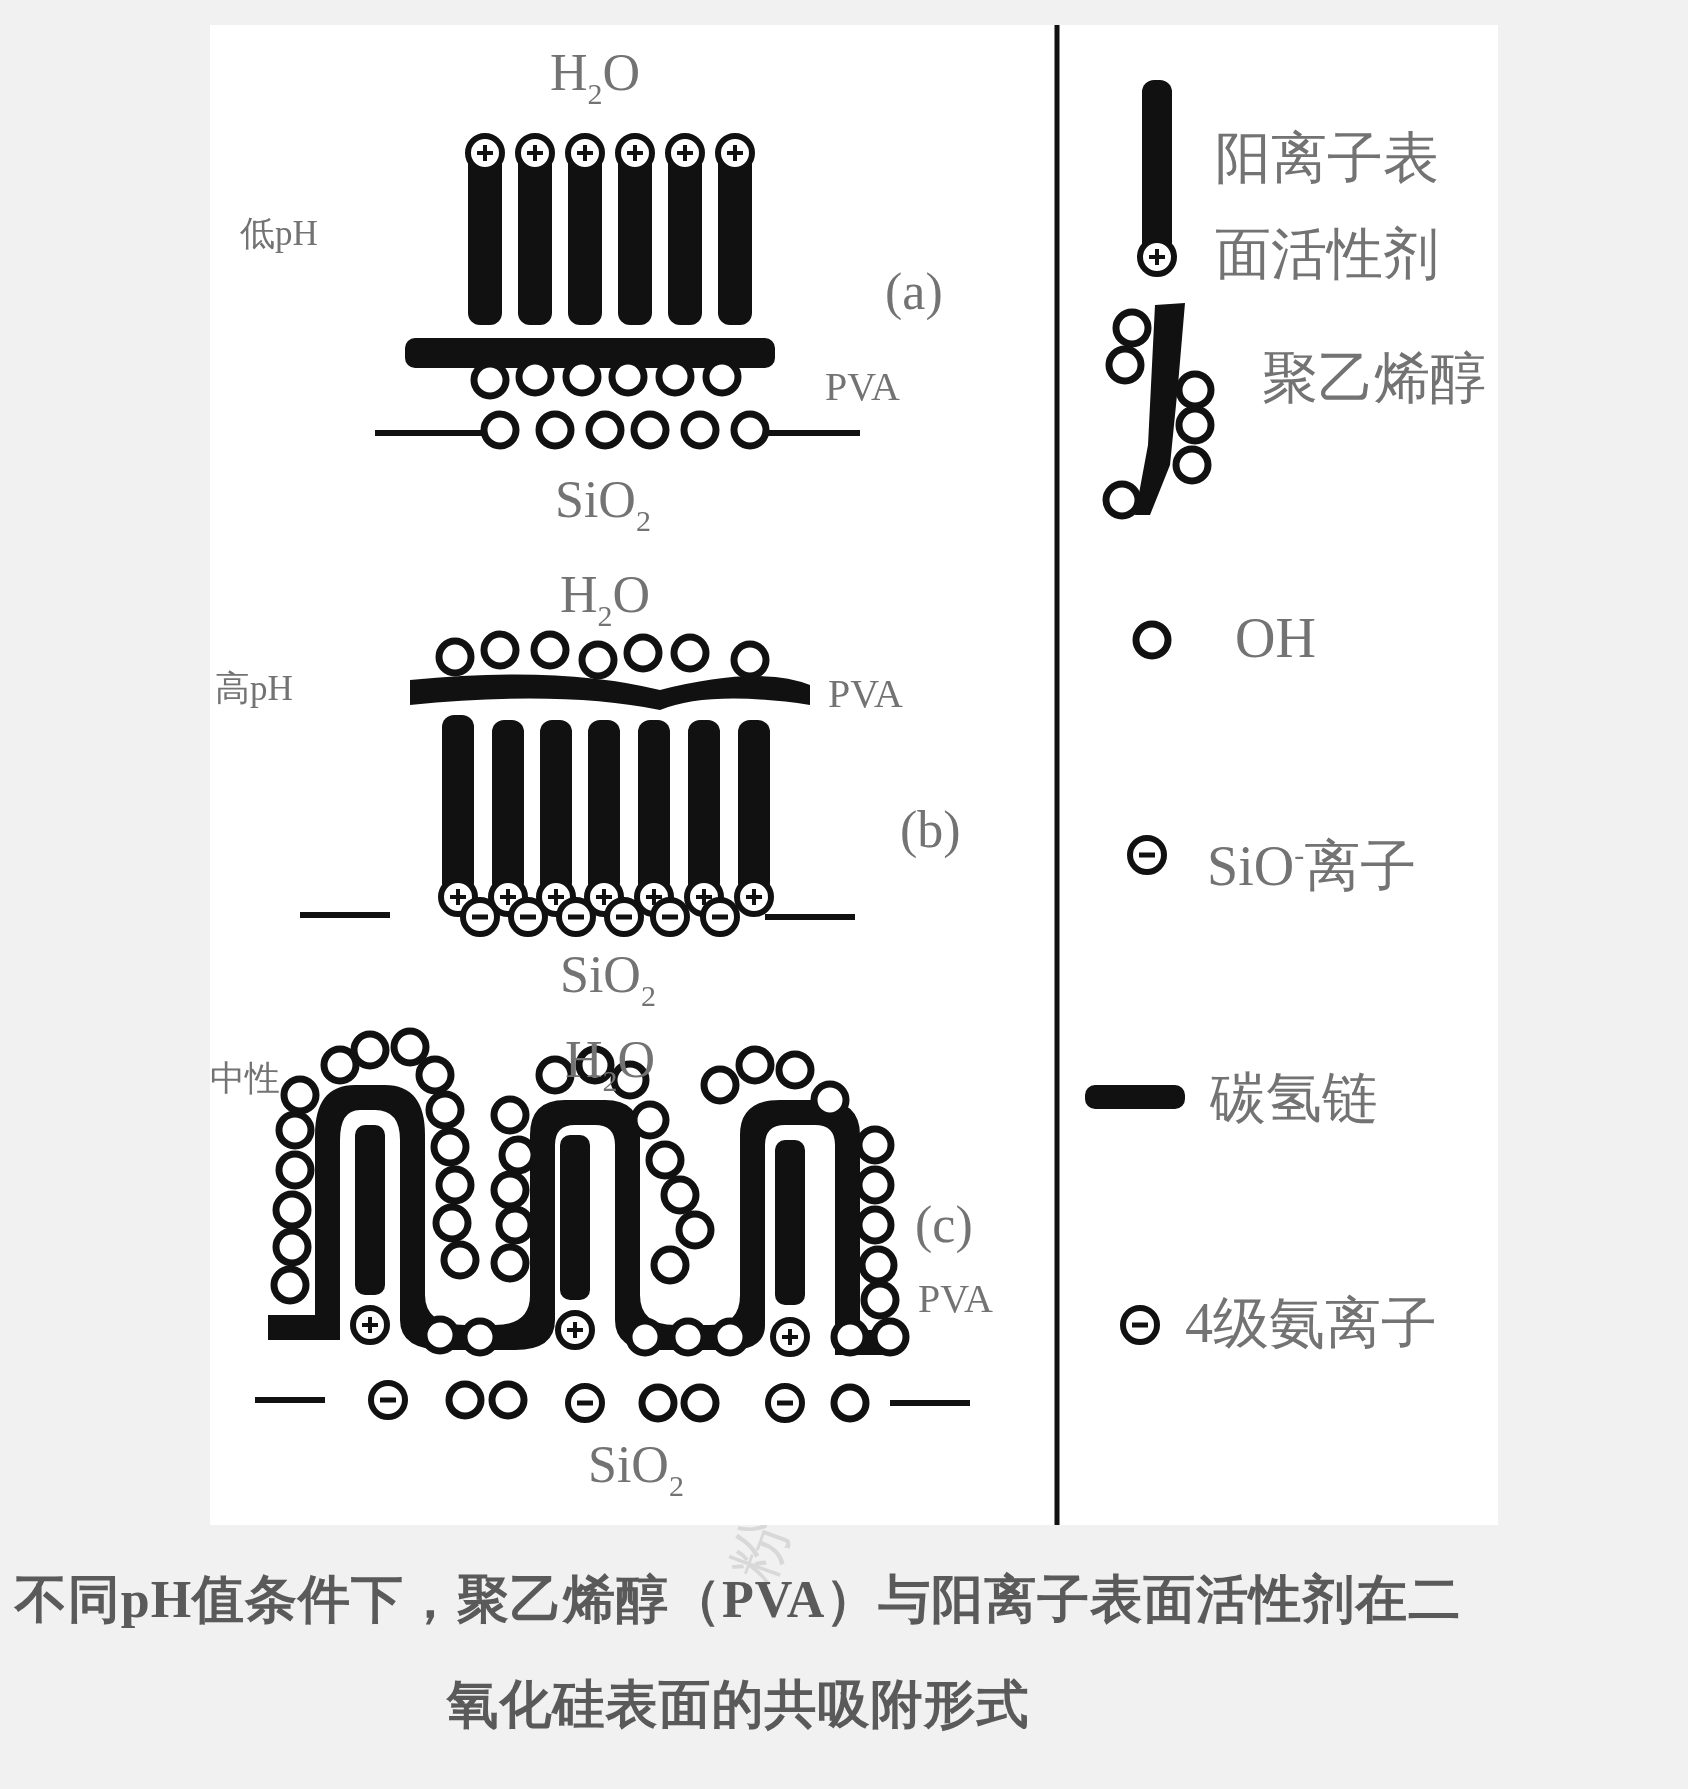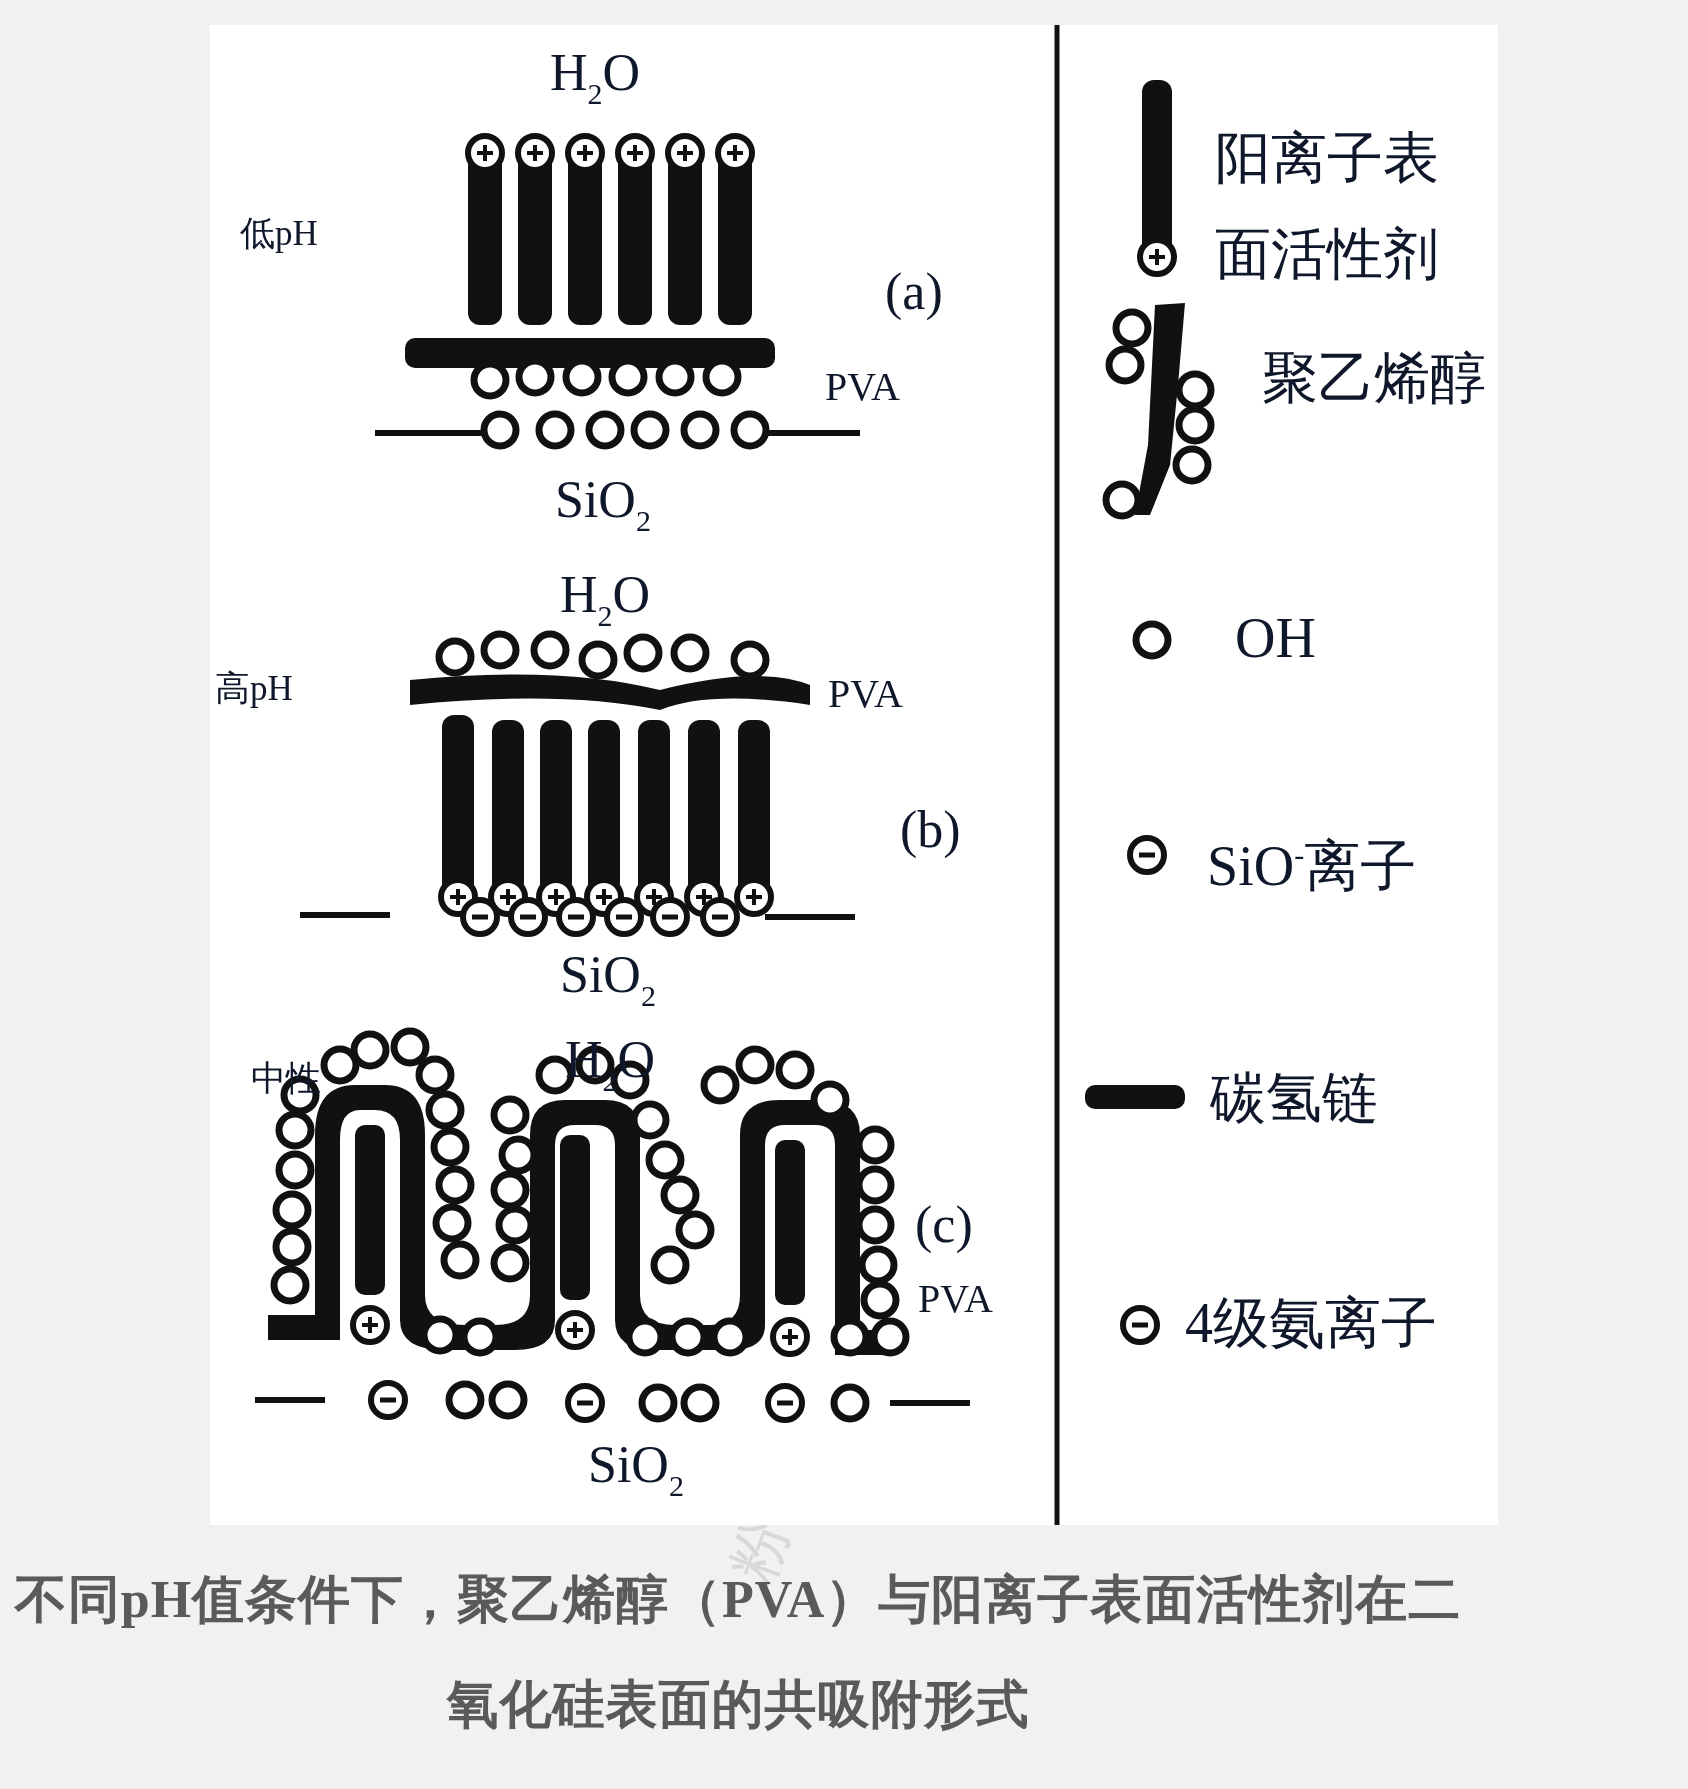--- a/index.html
+++ b/index.html
@@ -10,21 +10,21 @@
     overflow: hidden;
     font-family: "Liberation Serif", "DejaVu Serif", serif;
   }
   .figure {
     position: absolute; left: 210px; top: 25px;
     width: 1288px; height: 1500px;
     background: #ffffff;
   }
   .figure svg { position: absolute; left: 0; top: 0; }
   .lbl {
-    position: absolute; color: #0f172a; white-space: nowrap;
+    position: absolute; color: #737373; white-space: nowrap;
     font-family: "Liberation Serif", "DejaVu Serif", serif;
   }
   .chem { font-size: 52px; }
   .chem sub { font-size: 30px; vertical-align: -14px; }
   .cond { font-size: 35px; }
   .pva { font-size: 40px; }
   .panel-tag { font-size: 52px; }
   .legend-text { font-size: 56px; line-height: 96px; }
   .caption {
     position: absolute; left: 0; width: 1476px; text-align: center;
@@ -228,21 +228,21 @@
   <div class="lbl pva" style="left:615px; top:338px;">PVA</div>
   <div class="lbl chem" style="left:345px; top:445px;"><span>SiO</span><sub>2</sub></div>
 
   <div class="lbl chem" style="left:350px; top:540px;"><span>H</span><sub>2</sub><span>O</span></div>
   <div class="lbl cond" style="left:5px; top:640px;">高pH</div>
   <div class="lbl pva" style="left:618px; top:645px;">PVA</div>
   <div class="lbl panel-tag" style="left:690px; top:775px;">(b)</div>
   <div class="lbl chem" style="left:350px; top:920px;"><span>SiO</span><sub>2</sub></div>
 
   <div class="lbl chem" style="left:355px; top:1005px;"><span>H</span><sub>2</sub><span>O</span></div>
-  <div class="lbl cond" style="left:0px; top:1030px;padding-left:41px;">中性</div>
+  <div class="lbl cond" style="left:0px; top:1030px;">中性</div>
   <div class="lbl panel-tag" style="left:705px; top:1170px;">(c)</div>
   <div class="lbl pva" style="left:708px; top:1250px;">PVA</div>
   <div class="lbl chem" style="left:378px; top:1410px;"><span>SiO</span><sub>2</sub></div>
 
   <div class="lbl legend-text" style="left:1005px; top:85px;">
     <div>阳离子表</div>
     <div>面活性剂</div>
   </div>
   <div class="lbl legend-text" style="left:1018px; top:305px;margin-left:34px;">
     <div>聚乙烯醇</div>

